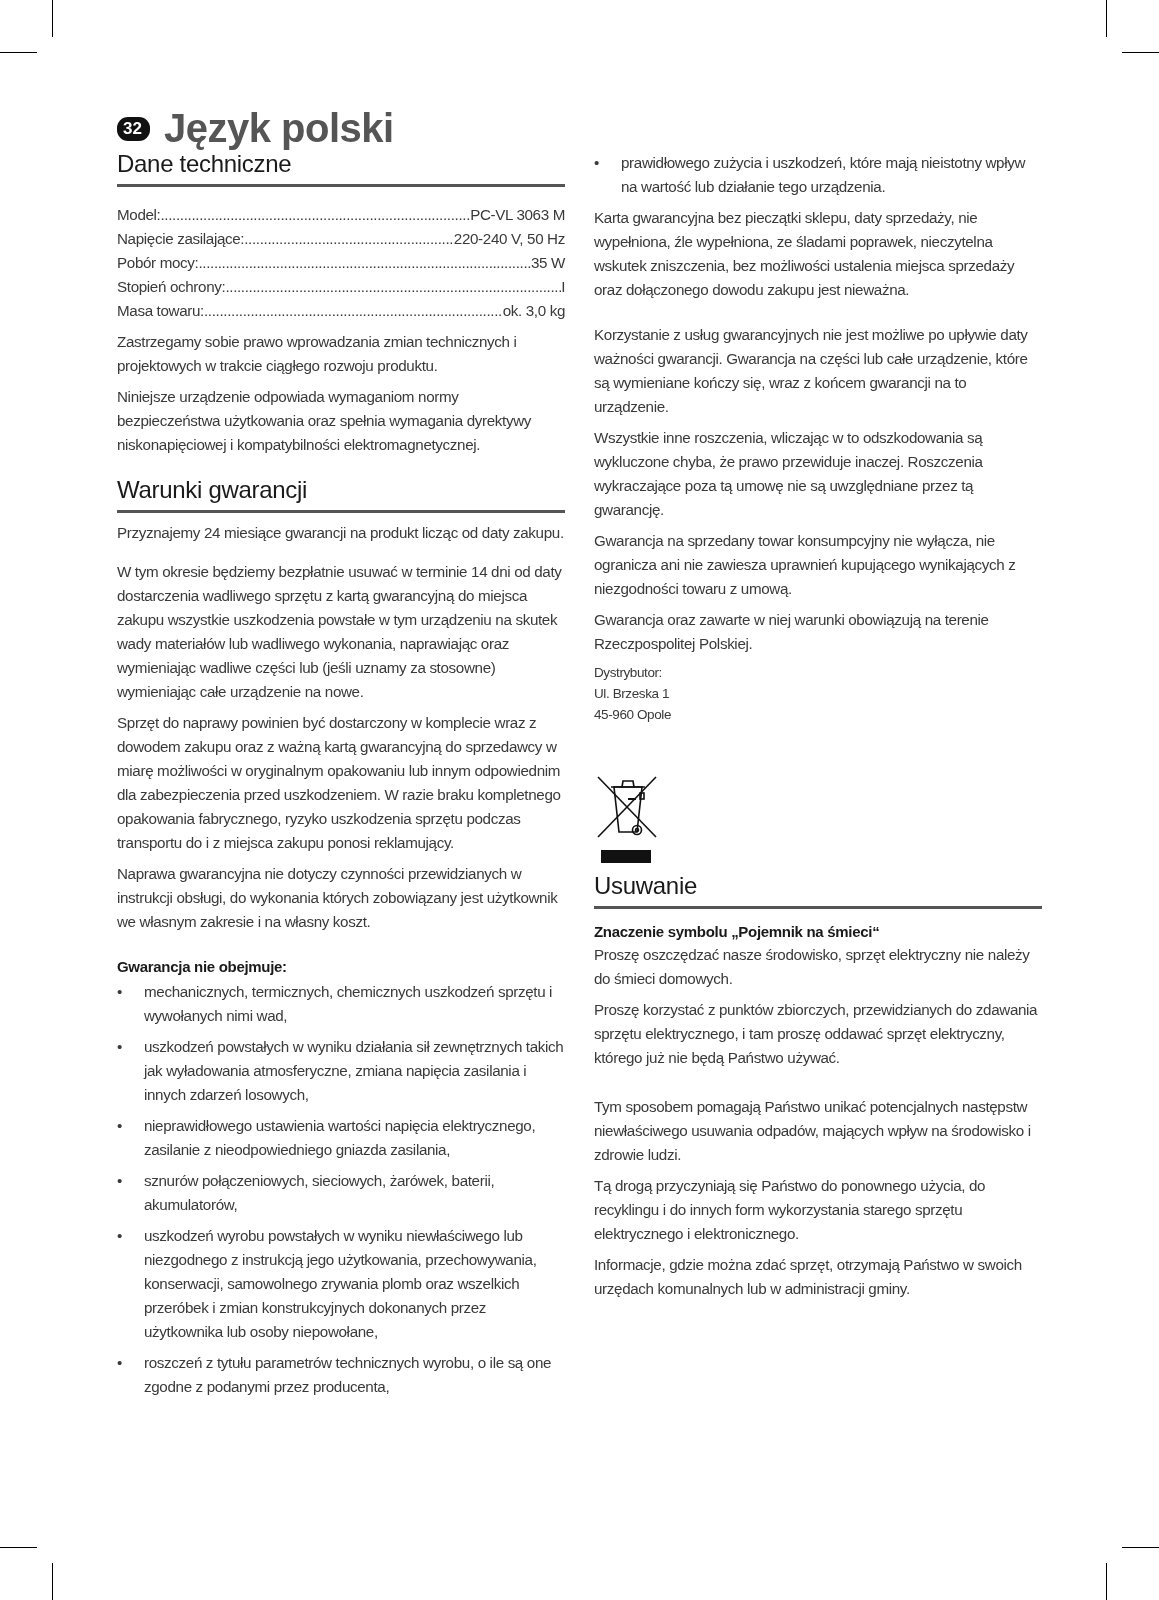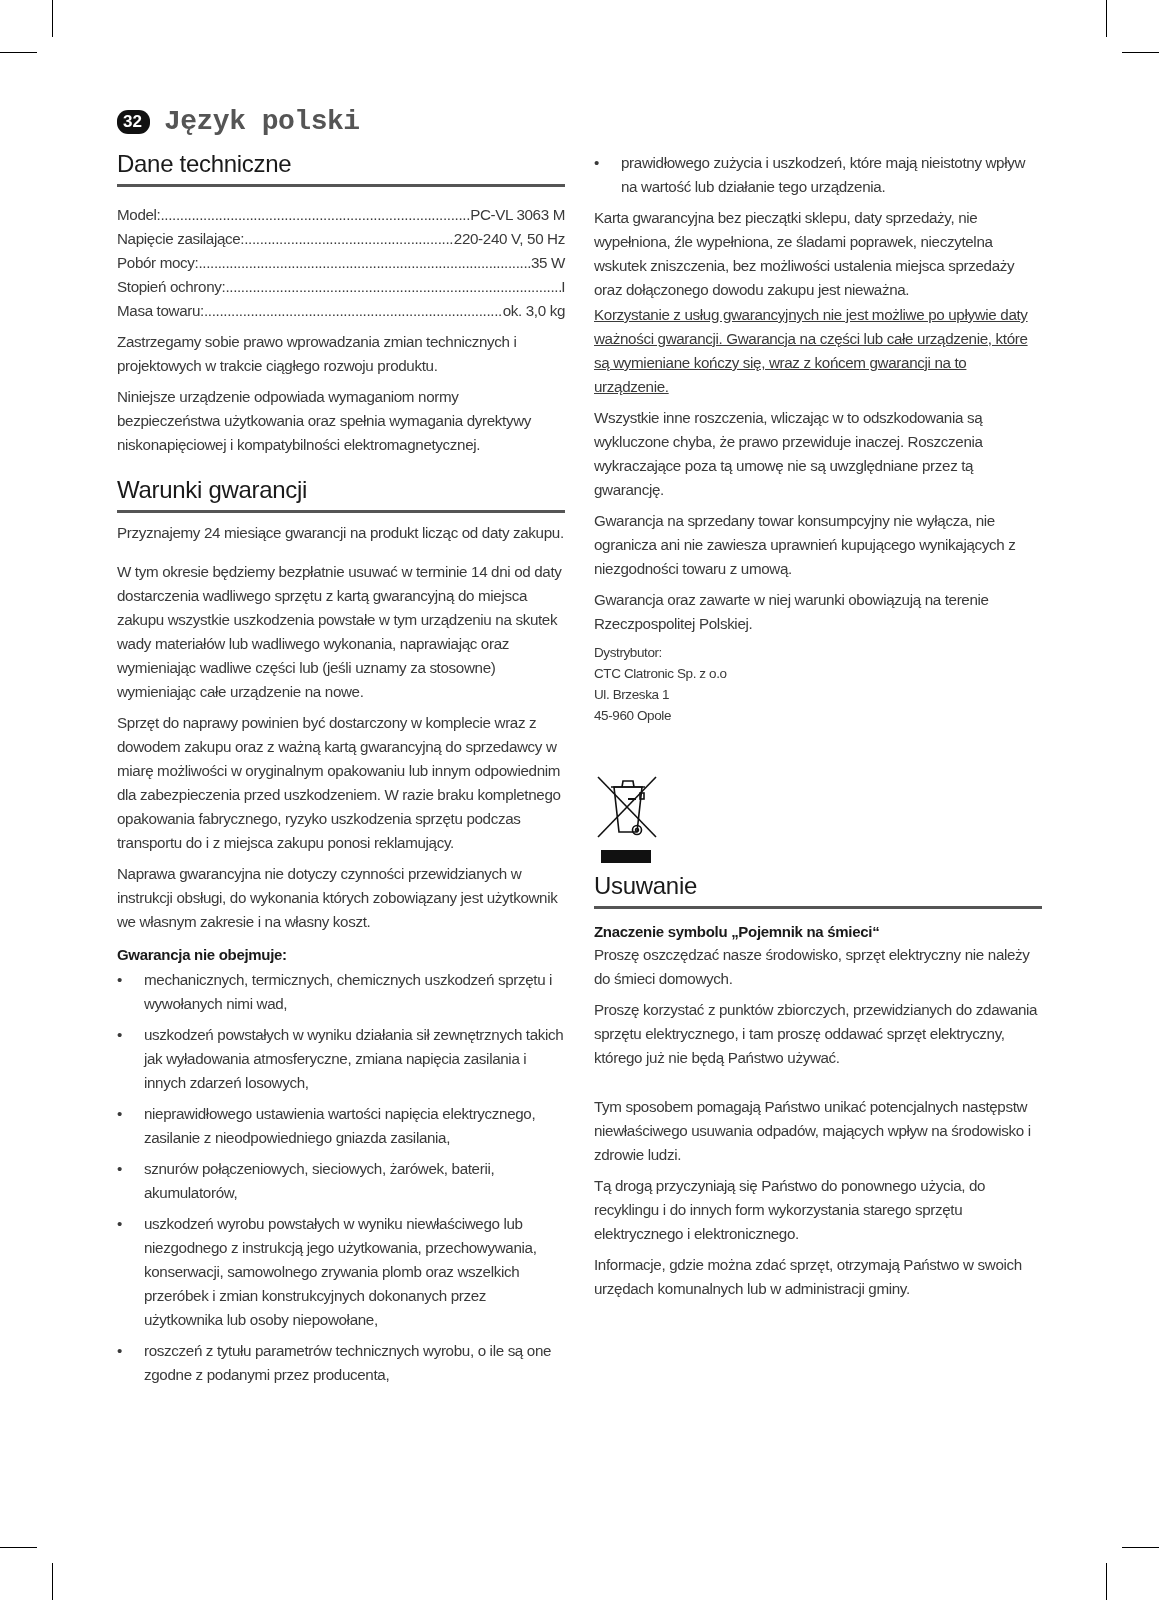--- a/index.html
+++ b/index.html
@@ -5,21 +5,21 @@
   html, body { margin:0; padding:0; background:#fff; }
   body { width:1159px; height:1600px; position:relative; overflow:hidden;
          font-family:"Liberation Sans", "DejaVu Sans", sans-serif; color:#3a3a3a; }
   .crop { position:absolute; background:#000; }
   .col { position:absolute; top:0; }
   .left { left:117px; width:448px; }
   .right { left:594px; width:448px; }
   .header { position:absolute; left:117px; top:106px; display:flex; align-items:center; }
   .pagenum { background:#111; color:#fff; font-weight:bold; font-size:17px;
              padding:1px 8px 1px 6px; line-height:22px; height:22px;border-radius:11px; }
-  .lang { font-size:28px; font-weight:bold; color:#555; margin-left:14px; letter-spacing:-0.5px;font-family:Liberation Mono, monospace; }
+  .lang { font-size:40px; font-weight:bold; color:#555; margin-left:14px; letter-spacing:-0.5px; }
   h2 { margin:0; font-size:24px; font-weight:normal; color:#1a1a1a; letter-spacing:-0.3px;
        border-bottom:3px solid #555; padding-bottom:6px; }
   p { margin:0; font-size:15.2px; line-height:24px; letter-spacing:-0.35px; color:#3a3a3a; }
   .specs .row { display:flex; font-size:15.2px; line-height:24px; letter-spacing:-0.35px; }
   .specs .lbl { white-space:nowrap; }
   .specs .dots { flex:1; overflow:hidden; white-space:nowrap; }
   .specs .dots::after { content:"........................................................................................................................................................................"; }
   .specs .val { white-space:nowrap; }
   ul { margin:0; padding:0; list-style:none; }
   li { position:relative; padding-left:27px; font-size:15.2px; line-height:24px; letter-spacing:-0.35px; }
@@ -78,45 +78,44 @@
     <p style="margin-top:7px;">Zastrzegamy sobie prawo wprowadzania zmian technicznych i projektowych w trakcie ciągłego rozwoju produktu.</p>
     <p style="margin-top:7px;">Niniejsze urządzenie odpowiada wymaganiom normy bezpieczeństwa użytkowania oraz spełnia wymagania dyrektywy niskonapięciowej i kompatybilności elektromagnetycznej.</p>
   </div>
 
   <div style="position:absolute;top:476px;width:448px;">
     <h2>Warunki gwarancji</h2>
     <p style="margin-top:8px;">Przyznajemy 24 miesiące gwarancji na produkt licząc od daty zakupu.</p>
     <p style="margin-top:15px;">W tym okresie będziemy bezpłatnie usuwać w terminie 14 dni od daty dostarczenia wadliwego sprzętu z kartą gwarancyjną do miejsca zakupu wszystkie uszkodzenia powstałe w tym urządzeniu na skutek wady materiałów lub wadliwego wykonania, naprawiając oraz wymieniając wadliwe części lub (jeśli uznamy za stosowne) wymieniając całe urządzenie na nowe.</p>
     <p style="margin-top:7px;">Sprzęt do naprawy powinien być dostarczony w komplecie wraz z dowodem zakupu oraz z ważną kartą gwarancyjną do sprzedawcy w miarę możliwości w oryginalnym opakowaniu lub innym odpowiednim dla zabezpieczenia przed uszkodzeniem. W razie braku kompletnego opakowania fabrycznego, ryzyko uszkodzenia sprzętu podczas transportu do i z miejsca zakupu ponosi reklamujący.</p>
     <p style="margin-top:7px;">Naprawa gwarancyjna nie dotyczy czynności przewidzianych w instrukcji obsługi, do wykonania których zobowiązany jest użytkownik we własnym zakresie i na własny koszt.</p>
-    <div class="sub" style="margin-top:10px;">Gwarancja nie obejmuje:</div>
+    <div class="sub" style="margin-top:22px;">Gwarancja nie obejmuje:</div>
     <ul>
       <li style="margin-top:2px;"><span class="bullet">•</span><span>mechanicznych, termicznych, chemicznych uszkodzeń sprzętu i wywołanych nimi wad,</span></li>
       <li style="margin-top:7px;"><span class="bullet">•</span><span>uszkodzeń powstałych w wyniku działania sił zewnętrznych takich jak wyładowania atmosferyczne, zmiana napięcia zasilania i innych zdarzeń losowych,</span></li>
       <li style="margin-top:7px;"><span class="bullet">•</span><span>nieprawidłowego ustawienia wartości napięcia elektrycznego, zasilanie z nieodpowiedniego gniazda zasilania,</span></li>
       <li style="margin-top:7px;"><span class="bullet">•</span><span>sznurów połączeniowych, sieciowych, żarówek, baterii, akumulatorów,</span></li>
       <li style="margin-top:7px;"><span class="bullet">•</span><span>uszkodzeń wyrobu powstałych w wyniku niewłaściwego lub niezgodnego z instrukcją jego użytkowania, przechowywania, konserwacji, samowolnego zrywania plomb oraz wszelkich przeróbek i zmian konstrukcyjnych dokonanych przez użytkownika lub osoby niepowołane,</span></li>
       <li style="margin-top:7px;"><span class="bullet">•</span><span>roszczeń z tytułu parametrów technicznych wyrobu, o ile są one zgodne z podanymi przez producenta,</span></li>
     </ul>
   </div>
 </div>
 
 <div class="col right">
   <div style="position:absolute;top:151px;width:448px;">
     <ul>
       <li><span class="bullet">•</span><span>prawidłowego zużycia i uszkodzeń, które mają nieistotny wpływ na wartość lub działanie tego urządzenia.</span></li>
     </ul>
     <p style="margin-top:7px;">Karta gwarancyjna bez pieczątki sklepu, daty sprzedaży, nie wypełniona, źle wypełniona, ze śladami poprawek, nieczytelna wskutek zniszczenia, bez możliwości ustalenia miejsca sprzedaży oraz dołączonego dowodu zakupu jest nieważna.</p>
-    <p style="margin-top:1px;text-decoration:underline;">Korzystanie z usług gwarancyjnych nie jest możliwe po upływie daty ważności gwarancji. Gwarancja na części lub całe urządzenie, które są wymieniane kończy się, wraz z końcem gwarancji na to urządzenie.</p>
+    <p style="margin-top:21px;">Korzystanie z usług gwarancyjnych nie jest możliwe po upływie daty ważności gwarancji. Gwarancja na części lub całe urządzenie, które są wymieniane kończy się, wraz z końcem gwarancji na to urządzenie.</p>
     <p style="margin-top:7px;">Wszystkie inne roszczenia, wliczając w to odszkodowania są wykluczone chyba, że prawo przewiduje inaczej. Roszczenia wykraczające poza tą umowę nie są uwzględniane przez tą gwarancję.</p>
     <p style="margin-top:7px;">Gwarancja na sprzedany towar konsumpcyjny nie wyłącza, nie ogranicza ani nie zawiesza uprawnień kupującego wynikających z niezgodności towaru z umową.</p>
     <p style="margin-top:7px;">Gwarancja oraz zawarte w niej warunki obowiązują na terenie Rzeczpospolitej Polskiej.</p>
     <div style="margin-top:6px;">
       <div class="small">Dystrybutor:</div>
-      <div class="small">CTC Clatronic Sp. z o.o</div>
       <div class="small">Ul. Brzeska 1</div>
       <div class="small">45-960 Opole</div>
     </div>
   </div>
 
   <div style="position:absolute;top:775px;left:2px;">
     <svg width="62" height="64" viewBox="0 0 62 64">
       <g fill="none" stroke="#111" stroke-width="1.6">
         <line x1="2" y1="2" x2="60" y2="62"></line>
         <line x1="60" y1="2" x2="2" y2="62"></line>

